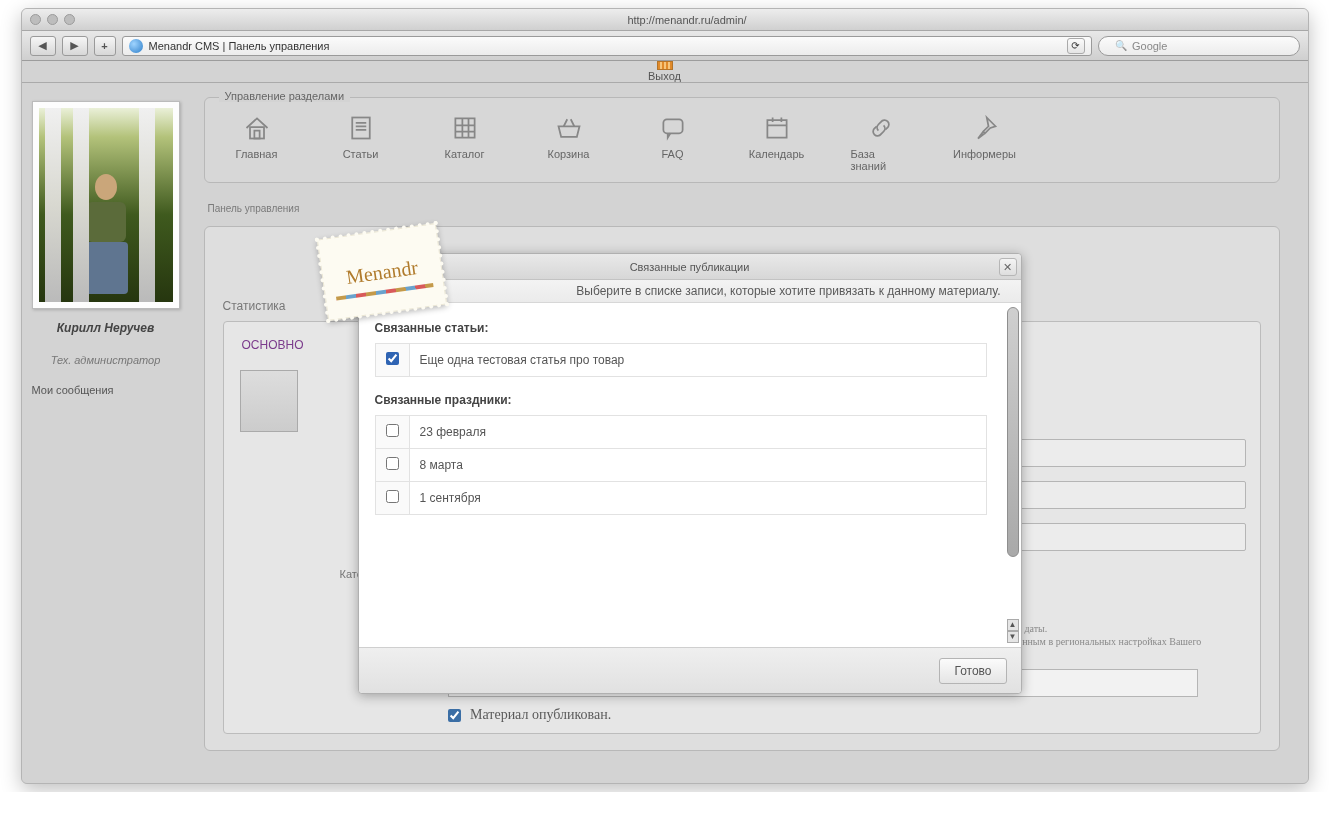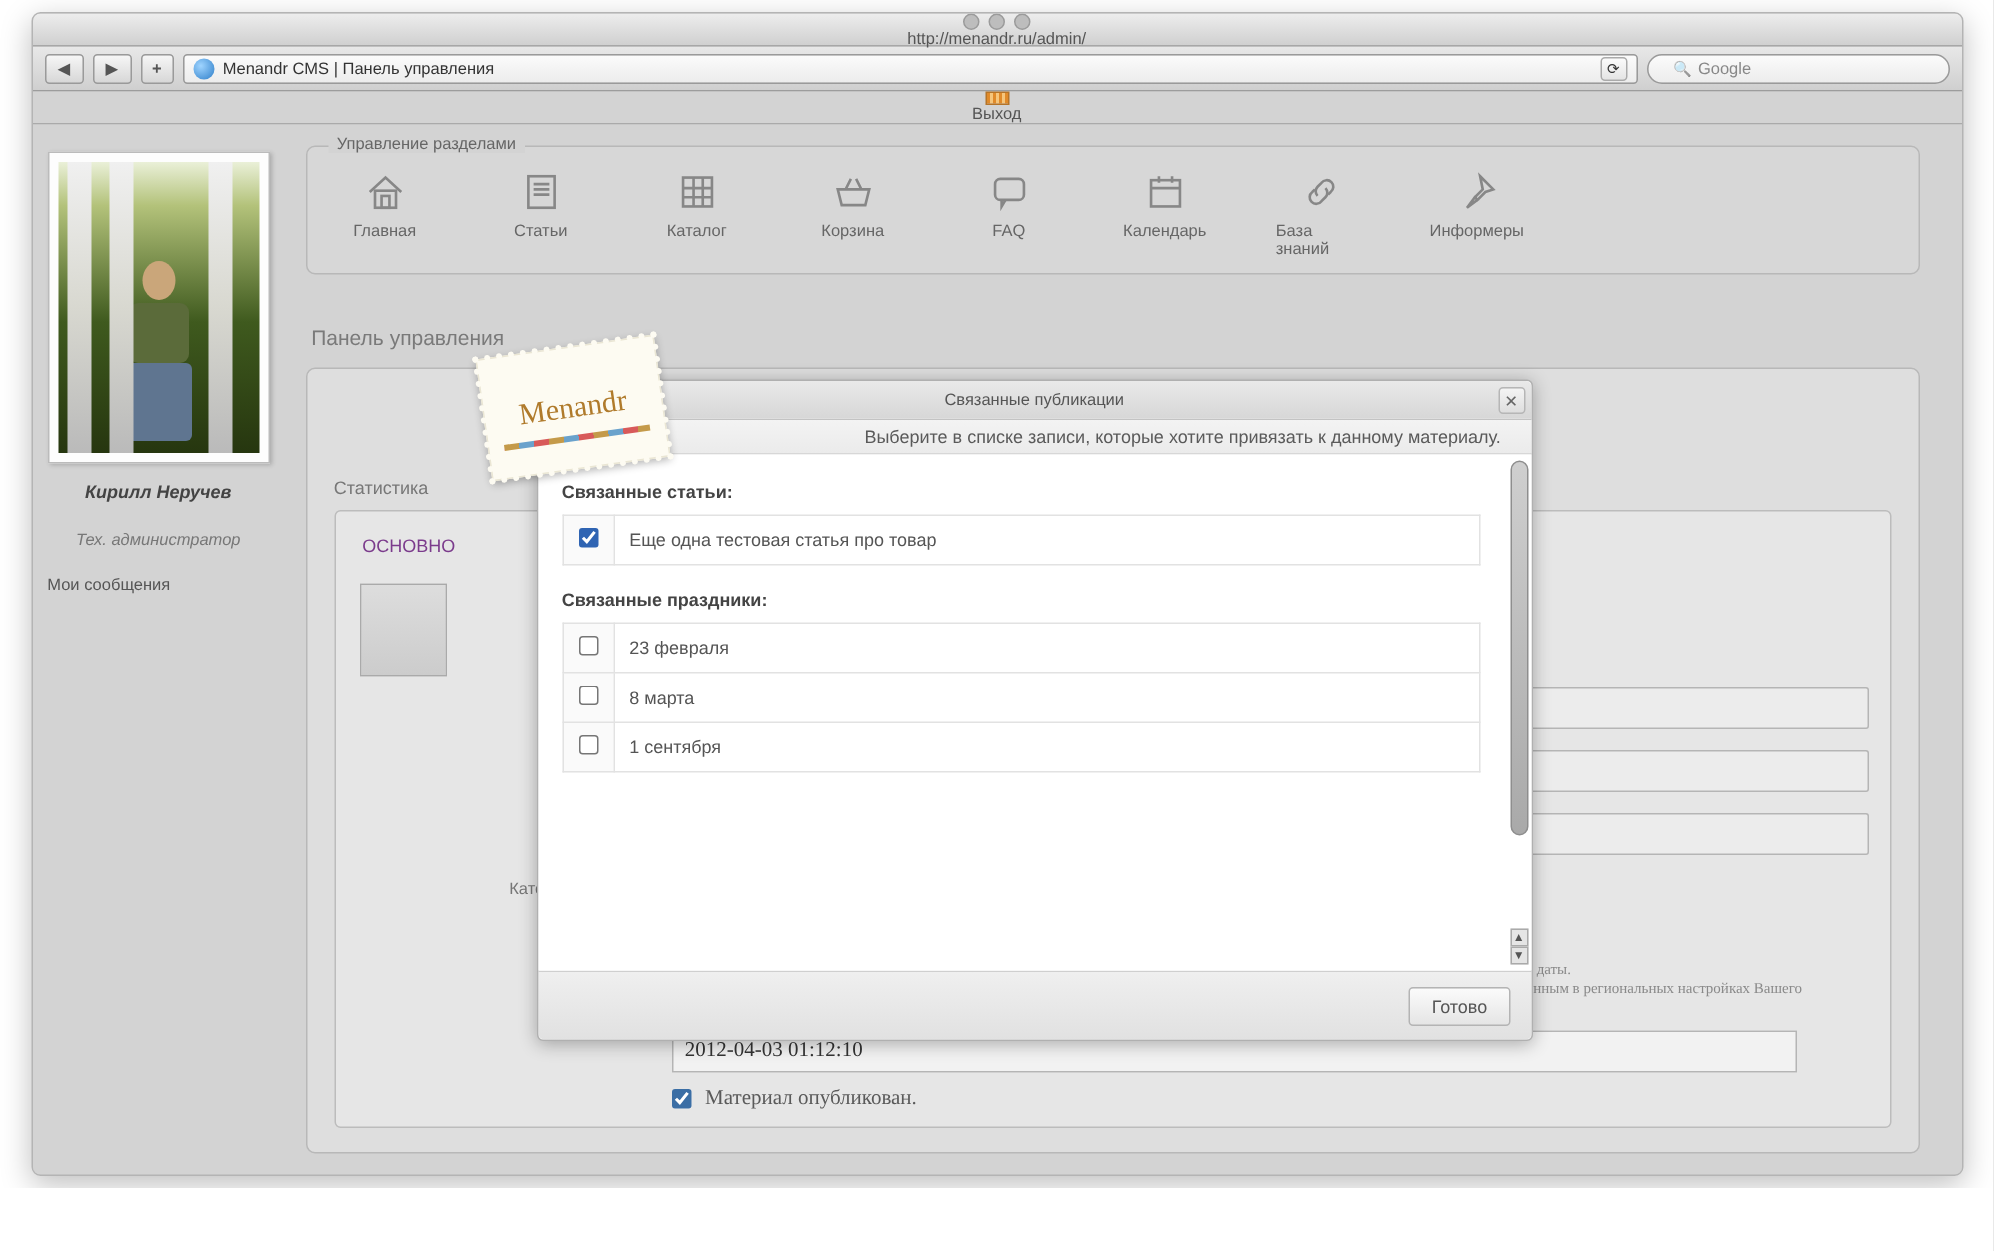--- a/index.html
+++ b/index.html
@@ -20,21 +20,20 @@
     background: #c8c8c8;
   }
   .titlebar {
     height: 22px;
     background: linear-gradient(#ededed,#d0d0d0);
     border-bottom: 1px solid #a7a7a7;
     display: flex; align-items: center;
     padding: 0 8px;
     font-size: 11px; color: #4a4a4a;
     position: relative;
-    flex-direction: column;
   }
   .traffic { display:flex; gap:6px; }
   .traffic span {
     width:11px; height:11px; border-radius:50%;
     background: #bdbdbd; border:1px solid #9b9b9b;
   }
   .titlebar .url { flex:1; text-align:center; color:#555; }
   .toolbar {
     height: 30px;
     background: linear-gradient(#e8e8e8,#cfcfcf);
@@ -151,21 +150,21 @@
   .fs .legend {
     position:absolute; top:-8px; left:14px;
     background:#d3d3d3; padding:0 6px; font-size:11px; color:#666;
   }
   .toolbar-icons { display:flex; gap:44px; padding:4px 8px 0; }
   .ticon { display:flex; flex-direction:column; align-items:center; gap:6px; color:#666; font-size:11px; width:60px;}
   .ticon svg { width:28px; height:28px; }
   .ticon path, .ticon rect, .ticon circle, .ticon line, .ticon polyline {
     fill:none; stroke:#878787; stroke-width:2;
   }
-  .breadcrumb { margin:34px 4px 12px; font-size:14px; color:#7a7a7a; }
+  .breadcrumb { margin:20px 4px 12px; font-size:10px; color:#7a7a7a; }
   .content-box {
     border:1px solid #b8b8b8; border-radius:6px;
     background:#dedede; padding:16px 18px;
     min-height:340px;
   }
   .tabs-row { margin:56px 0 8px; font-size:12px; color:#777;}
   .tabs-inner {
     margin-top:8px;
     border:1px solid #bcbcbc; border-radius:4px;
     background:#e6e6e6;

